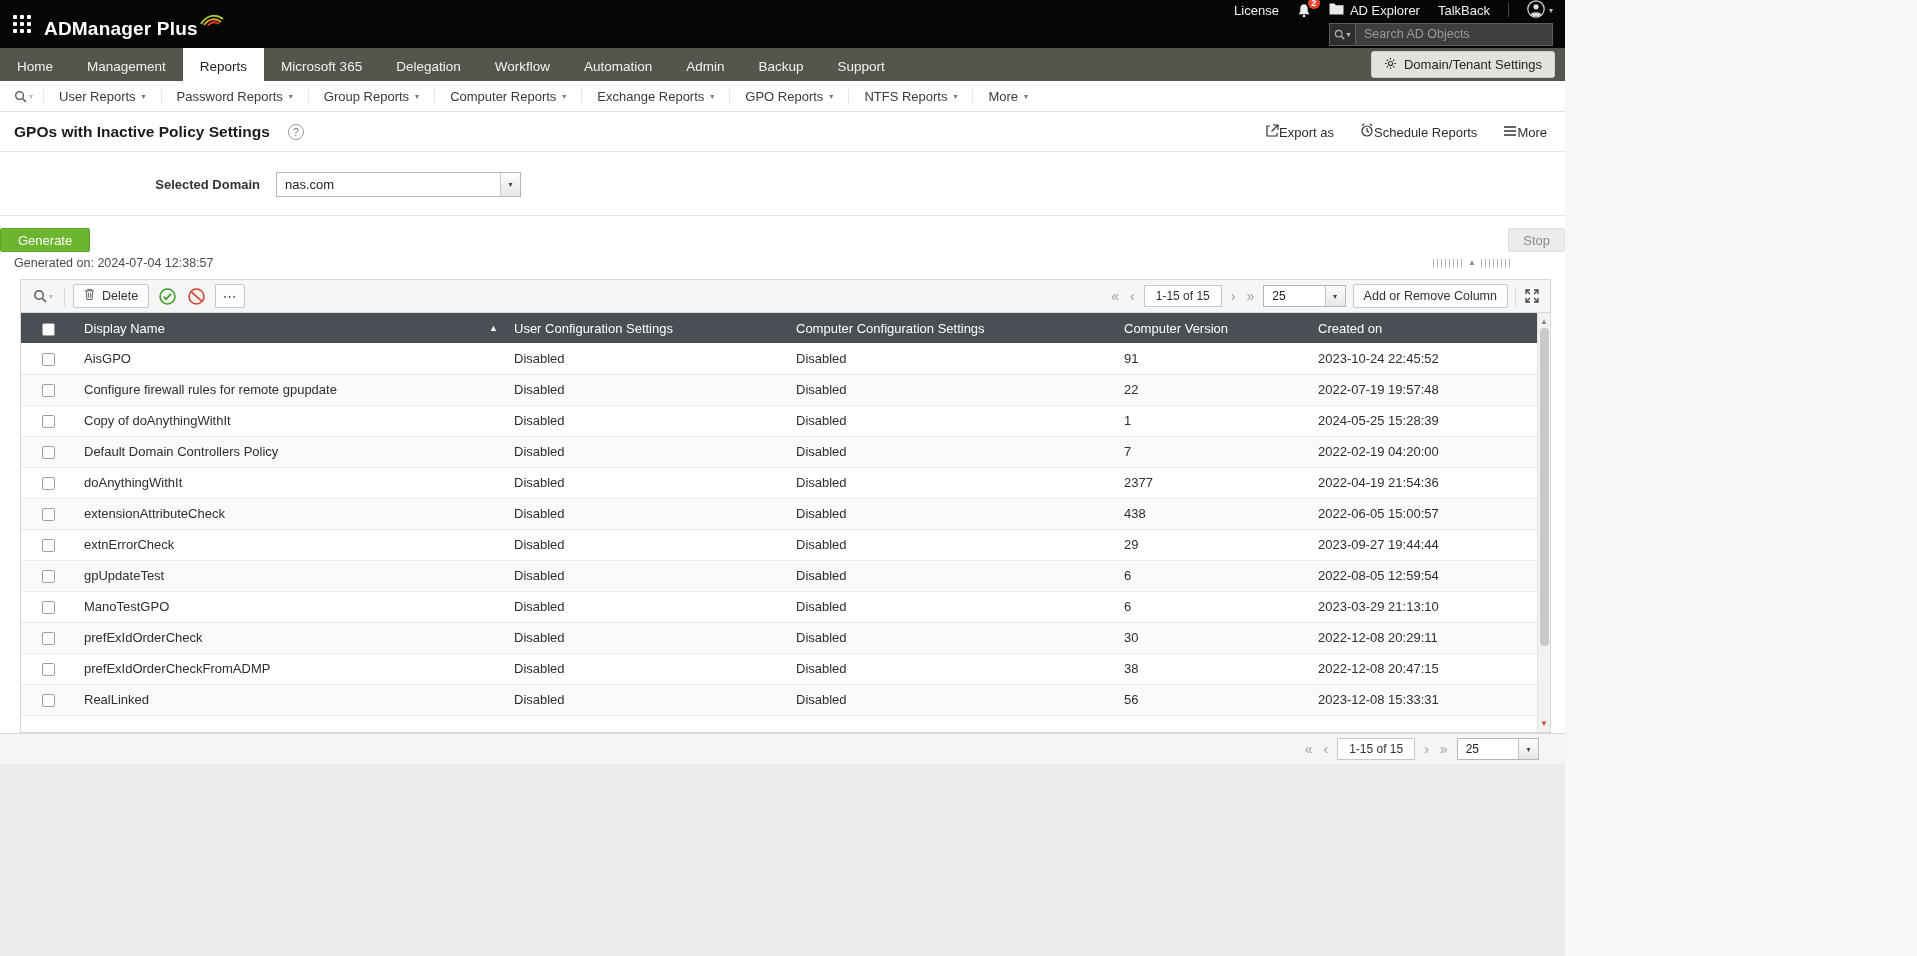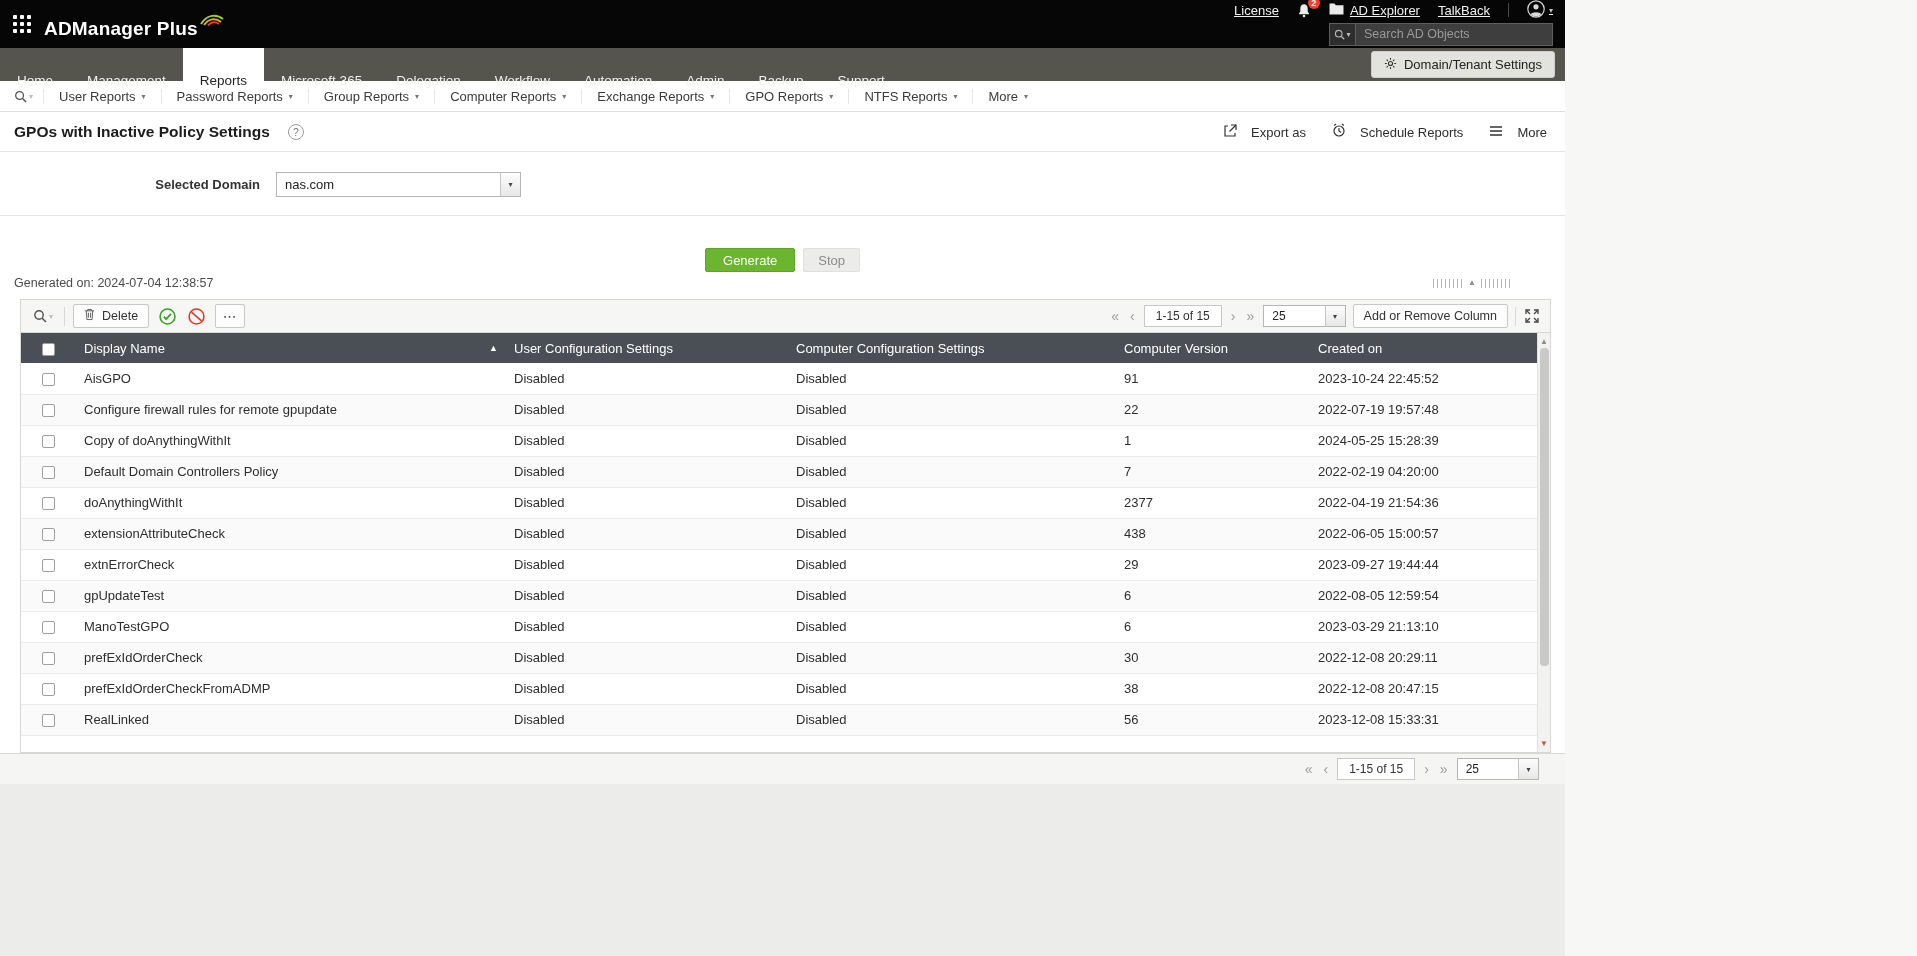--- a/index.html
+++ b/index.html
@@ -6,64 +6,64 @@
   html,body { margin:0; padding:0; background:#f7f7f6; font-family:"Liberation Sans","DejaVu Sans",sans-serif; }
   .app { width:1565px; background:#fff; }
 
   
   .topbar { background:#060606; height:48px; display:flex; align-items:center; justify-content:space-between; padding:0 12px; }
   .topbar-left { display:flex; align-items:center; gap:12px; }
   .grid-icon { display:flex; cursor:pointer; }
   .logo { display:flex; align-items:flex-end; color:#fff; font-size:19px; font-weight:bold; letter-spacing:.2px; }
   .logo .swoosh { margin-left:2px; margin-bottom:9px; }
   .topbar-right { display:flex; flex-direction:column; align-items:flex-end; gap:4px; padding:3px 0 4px; }
-  .topbar-links { display:flex; align-items:center; gap:18px; color:#f1f1f1; font-size:13px; height:17px;text-decoration:underline; }
+  .topbar-links { display:flex; align-items:center; gap:18px; color:#f1f1f1; font-size:13px; height:17px; }
   .topbar-links .link { cursor:pointer; display:flex; align-items:center; gap:6px; }
   .bell-wrap { position:relative; cursor:pointer; display:flex; }
   .badge { position:absolute; top:-6px; right:-9px; background:#e8452f; color:#fff; font-size:9px; line-height:12px; padding:0 3.5px; border-radius:7px; font-weight:bold; }
   .vsep { width:1px; height:14px; background:#4a4a4a; }
   .user-chip { display:flex; align-items:center; gap:4px; cursor:pointer; color:#cfcfcf; }
   .caret { font-size:8px; color:#bdbdbd; }
   .search-row { display:flex; height:23px; border:1px solid #5e5e5e; }
   .search-scope { width:26px; background:#2e2e2e; border-right:1px solid #5e5e5e; display:flex; align-items:center; justify-content:center; gap:1px; color:#b5b5b5; cursor:pointer; }
   .search-row input { width:196px; background:#3e3e3e; border:0; outline:none; color:#ddd; font-size:12.5px; padding:0 8px; }
   .search-row input::placeholder { color:#9a9a9a; }
 
   
   .mainnav { background:#55544d; height:33px; display:flex; align-items:stretch; justify-content:space-between; }
   .nav-tabs { display:flex; }
-  .nav-tab { padding:16px 17px; line-height:33px; color:#f2f2ee; font-size:13.5px; cursor:pointer; white-space:nowrap; }
+  .nav-tab { padding:2px 17px; line-height:33px; color:#f2f2ee; font-size:13.5px; cursor:pointer; white-space:nowrap; }
   .nav-tab.active { background:#fff; color:#222; }
   .settings-btn { align-self:center; margin-right:10px; background:#e3e3dd; border:1px solid #cfcfc7; border-radius:3px; height:27px; display:flex; align-items:center; gap:7px; padding:0 12px; font-size:13px; color:#222; cursor:pointer; white-space:nowrap; }
 
   
   .catbar { background:#fff; border-bottom:1px solid #dedede; height:31px; display:flex; align-items:center; padding:0 4px; }
   .cat-search { padding:0 10px; display:flex; align-items:center; gap:2px; color:#555; cursor:pointer; }
   .cat-item { padding:0 15px; height:15px; line-height:15px; font-size:13px; color:#3a3a3a; display:flex; align-items:center; gap:6px; border-left:1px solid #e7e7e7; cursor:pointer; white-space:nowrap; }
   .cat-item .caret { color:#767676; }
 
   
   .pagehead { display:flex; justify-content:space-between; align-items:center; padding:11px 18px 10px 14px; }
   .pagetitle-wrap { display:flex; align-items:center; gap:18px; }
   .pagetitle { font-size:15.5px; font-weight:bold; color:#1c1c1c; }
   .help-icon { width:16px; height:16px; border:1px solid #9a9a9a; border-radius:50%; color:#777; font-size:10.5px; display:flex; align-items:center; justify-content:center; cursor:pointer; }
   .head-actions { display:flex; align-items:center; gap:26px; font-size:13px; color:#2d2d2d; }
-  .head-action { display:flex; align-items:center; gap:14px; cursor:pointer; }
+  .head-action { display:flex; align-items:center; gap:0; cursor:pointer; }
   .hr { border-top:1px solid #e4e4e4; }
 
   
   .formrow { display:flex; align-items:center; padding:20px 0 18px; }
   .formlabel { width:260px; text-align:right; font-weight:bold; font-size:13px; color:#333; }
   .sel { display:inline-flex; border:1px solid #b6b6b6; background:#fff; height:25px; cursor:pointer;gap:31px; }
   .sel .val { flex:1; padding:0 8px; line-height:23px; font-size:13px; color:#222; overflow:hidden; white-space:nowrap; }
   .sel .arr { width:20px; border-left:1px solid #c6c6c6; background:linear-gradient(#fdfdfd,#e7e7e7); display:flex; align-items:center; justify-content:center; font-size:8px; color:#444; }
   .domain-select { width:245px; margin-left:16px; }
 
   
-  .genrow { display:flex; justify-content:center; gap:8px; margin-top:32px; }
+  .genrow { display:flex; justify-content:space-between; gap:8px; margin-top:12px; }
   .btn-generate { background:#6cb52f; color:#fff; border:1px solid #5ea328; border-radius:2px; height:24px; padding:0 17px; font-size:13px; cursor:pointer; font-family:inherit; }
   .btn-stop { background:#ececea; color:#8b8b8b; border:1px solid #e0e0de; border-radius:2px; height:24px; padding:0 14px; font-size:13px; cursor:pointer; font-family:inherit; }
   .genline { display:flex; justify-content:space-between; align-items:center; padding:0 14px; margin-top:3px; font-size:12.5px; color:#4b4b4b; height:16px; }
   .ruler { display:flex; align-items:center; gap:5px; margin-right:40px; cursor:pointer; }
   .ticks { width:30px; height:9px; background:repeating-linear-gradient(90deg,#b4b4b4 0 1px,transparent 1px 4px); }
   .ruler-arrow { font-size:8px; color:#8b8b8b; line-height:8px; }
 
   
   .tableblock { margin:8px 14px 0 20px; border:1px solid #d7d7d5; }
   .toolbar { height:33px; background:#f6f6f4; border-bottom:1px solid #d7d7d5; display:flex; align-items:center; justify-content:space-between; padding:0 9px; }

